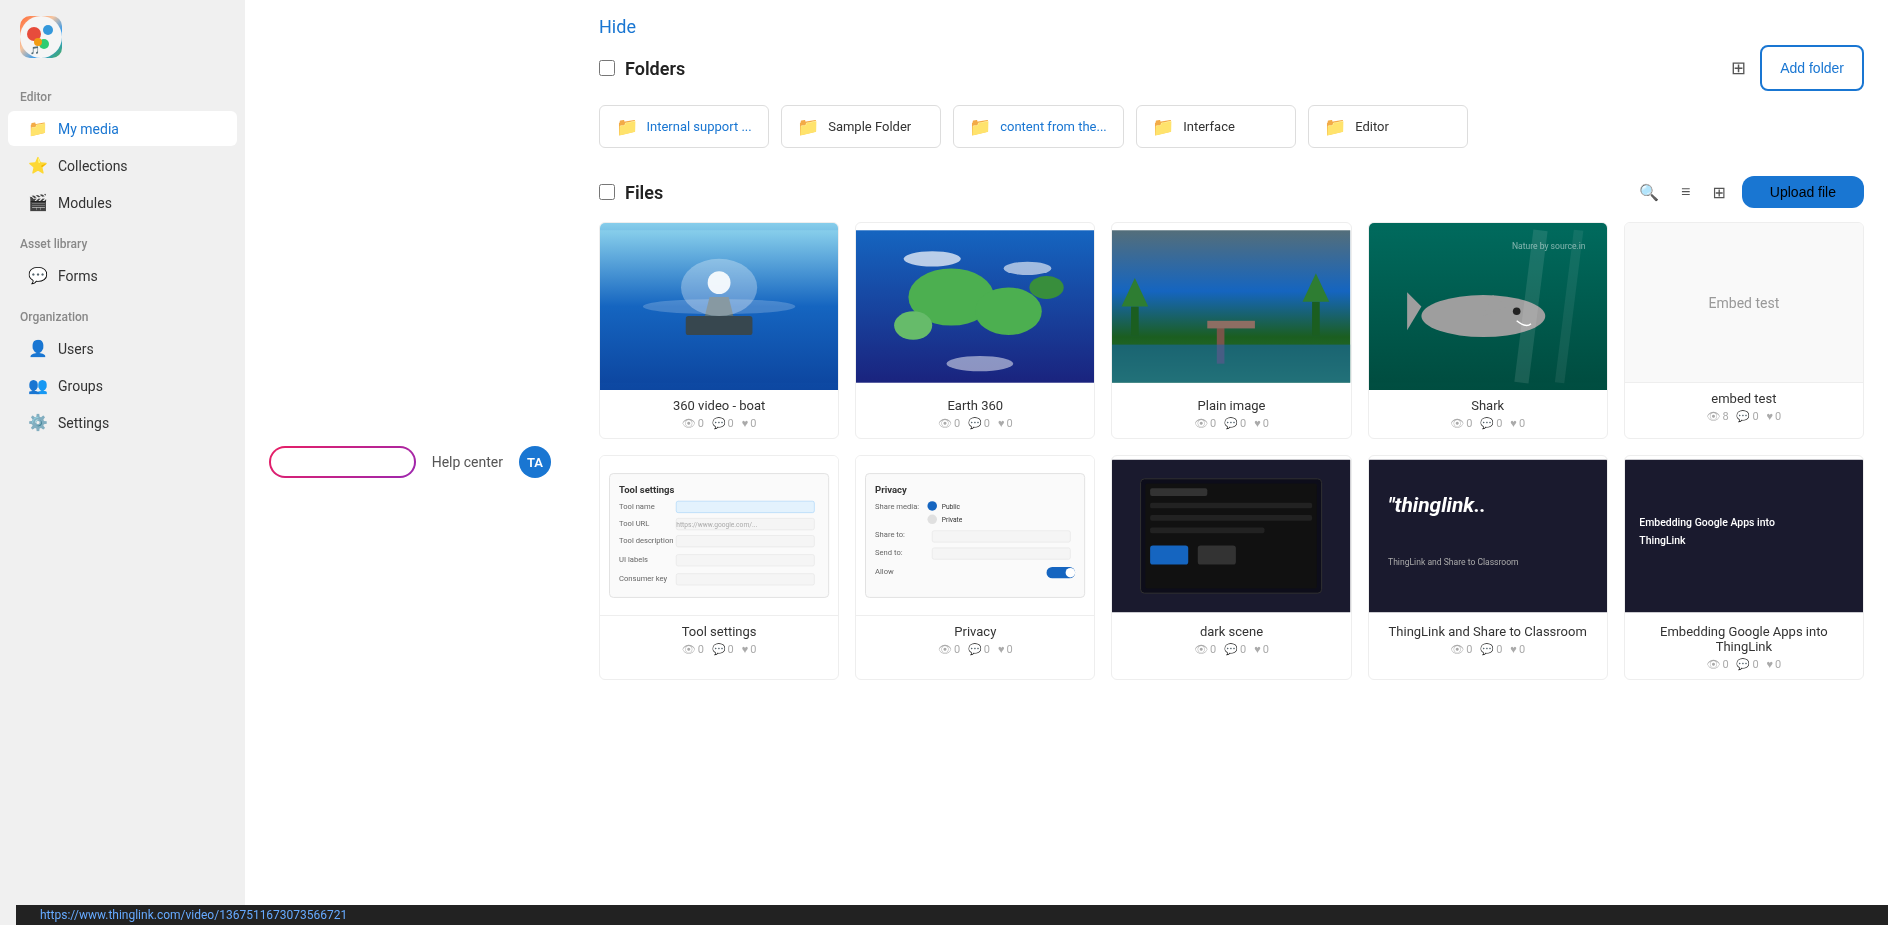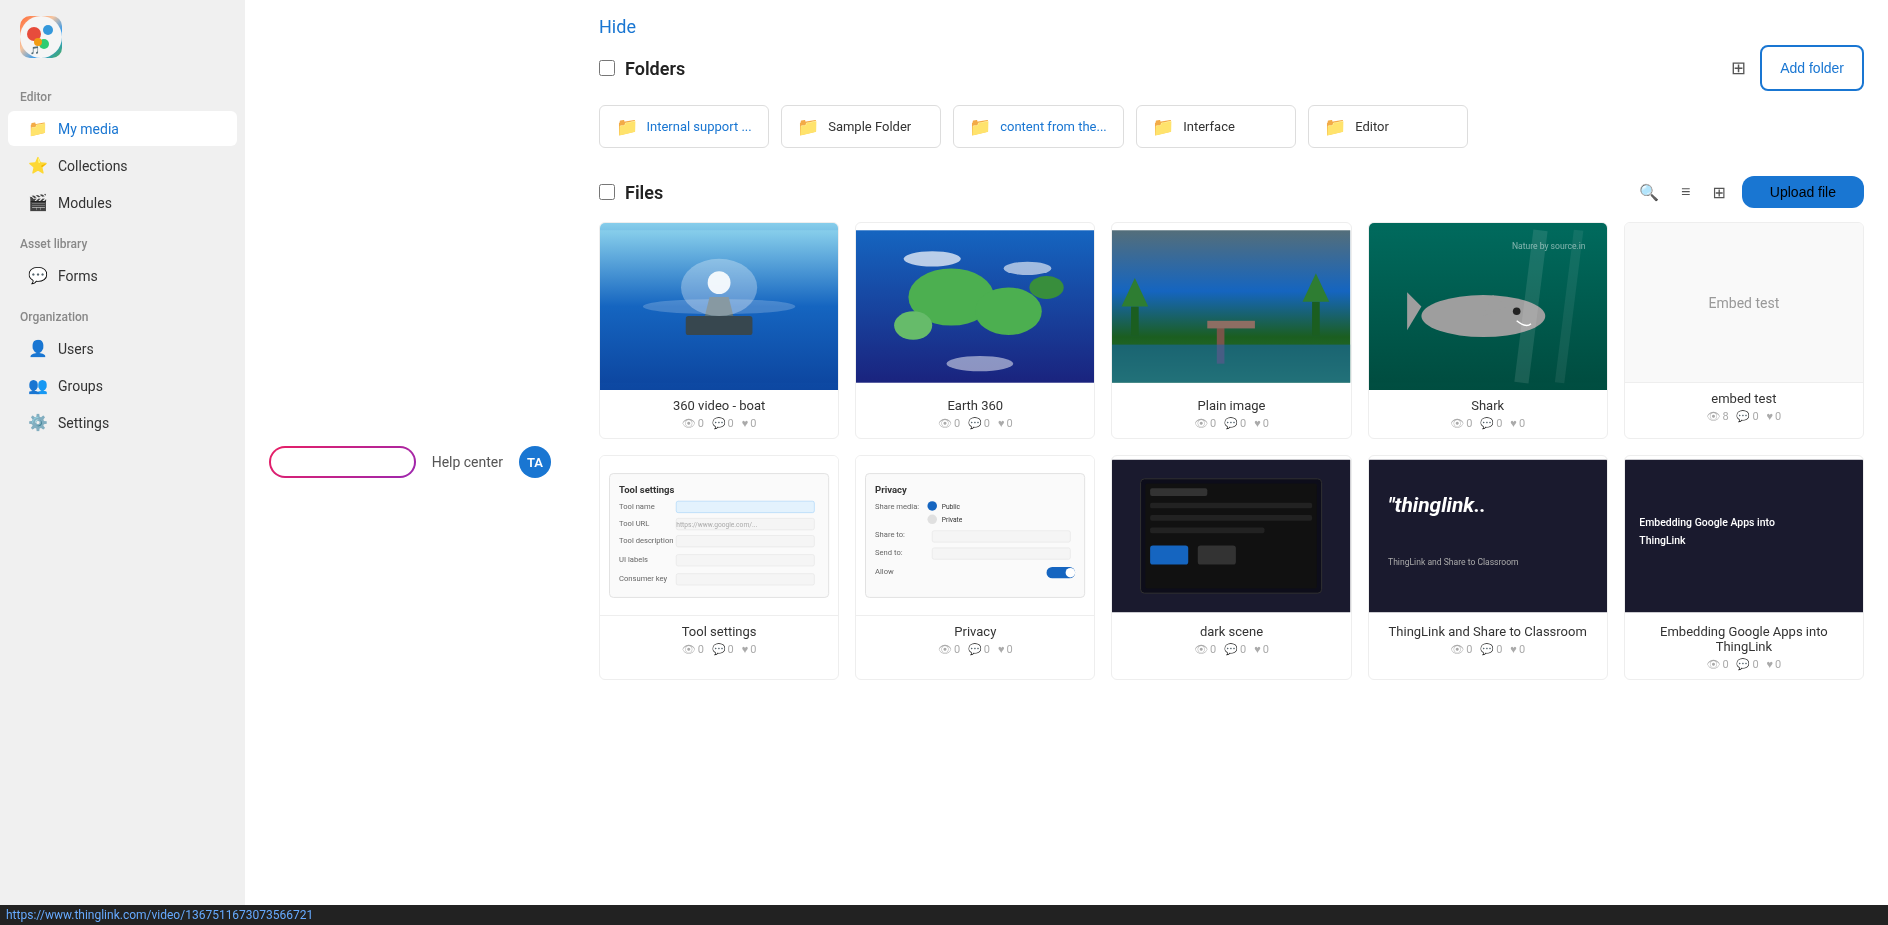--- a/index.html
+++ b/index.html
@@ -265,24 +265,24 @@
 
     
     .thumb-boat { background: linear-gradient(180deg, #87CEEB 0%, #1565c0 40%, #0d47a1 100%); }
     .thumb-shark { background: linear-gradient(180deg, #00695c 0%, #004d40 100%); }
     .thumb-embed { background: #f9f9f9; display: flex; align-items: center; justify-content: center; font-size: 13px; color: #999; }
 
     .status-bar {
       background: #222;
       color: #6af;
       font-size: 12px;
-      padding: 3px 6px;
+      padding: 3px 24px;
       position: fixed;
       bottom: 0;
-      left: 0;
+      left: 16px;
       right: 0;
       z-index: 100;
     }
   </style>
 </head>
 <body>
 
 <aside class="sidebar">
   <div class="sidebar-logo">
     <div class="logo-icon">

